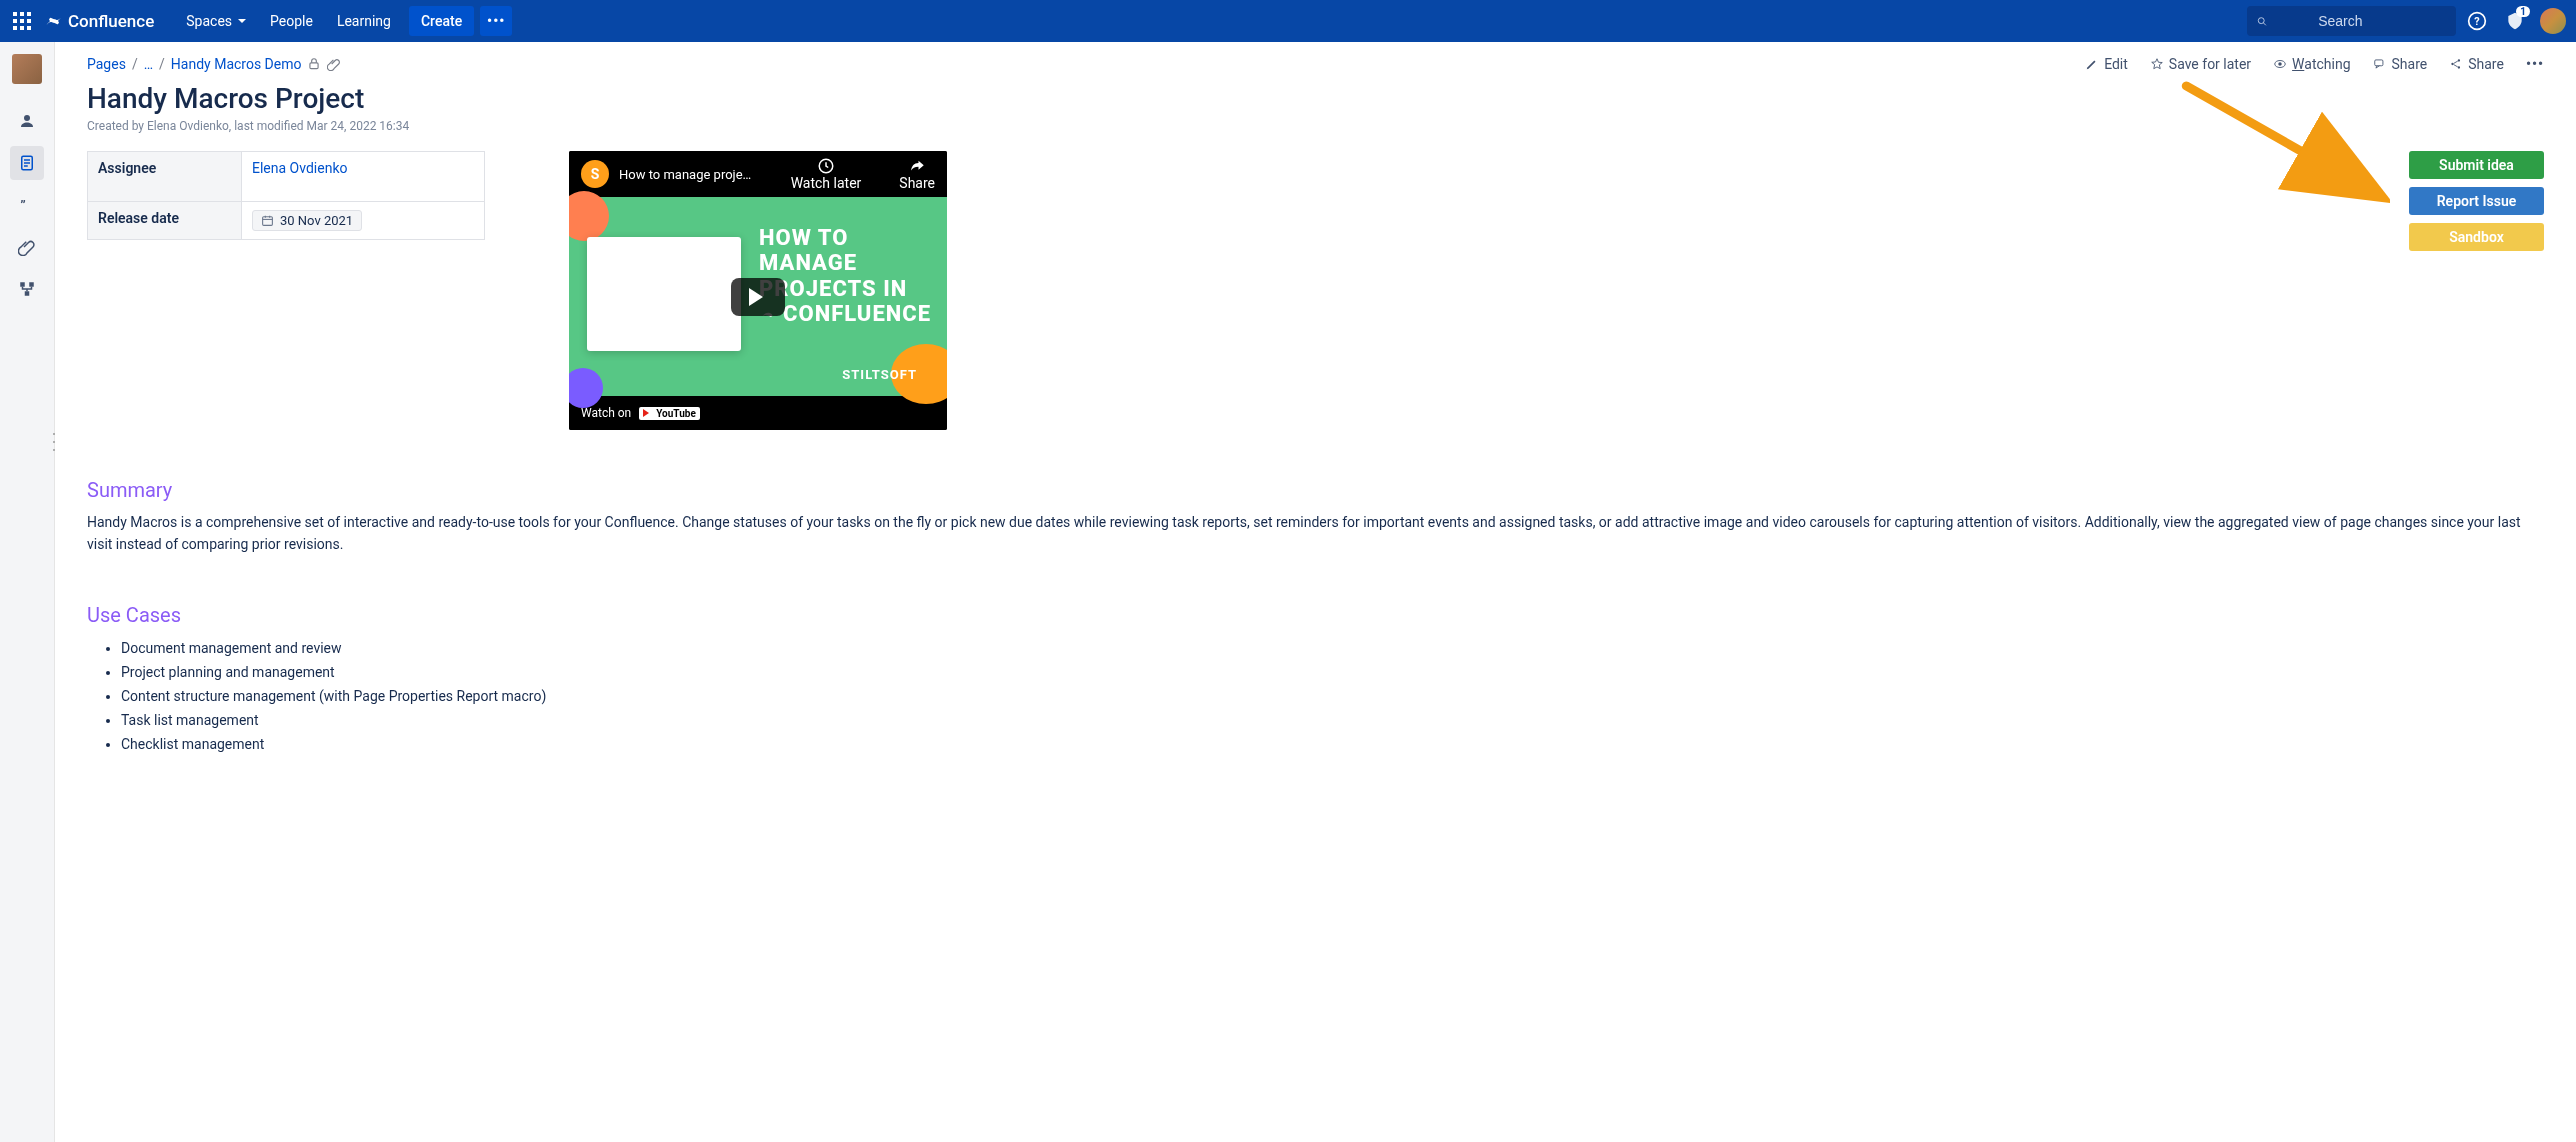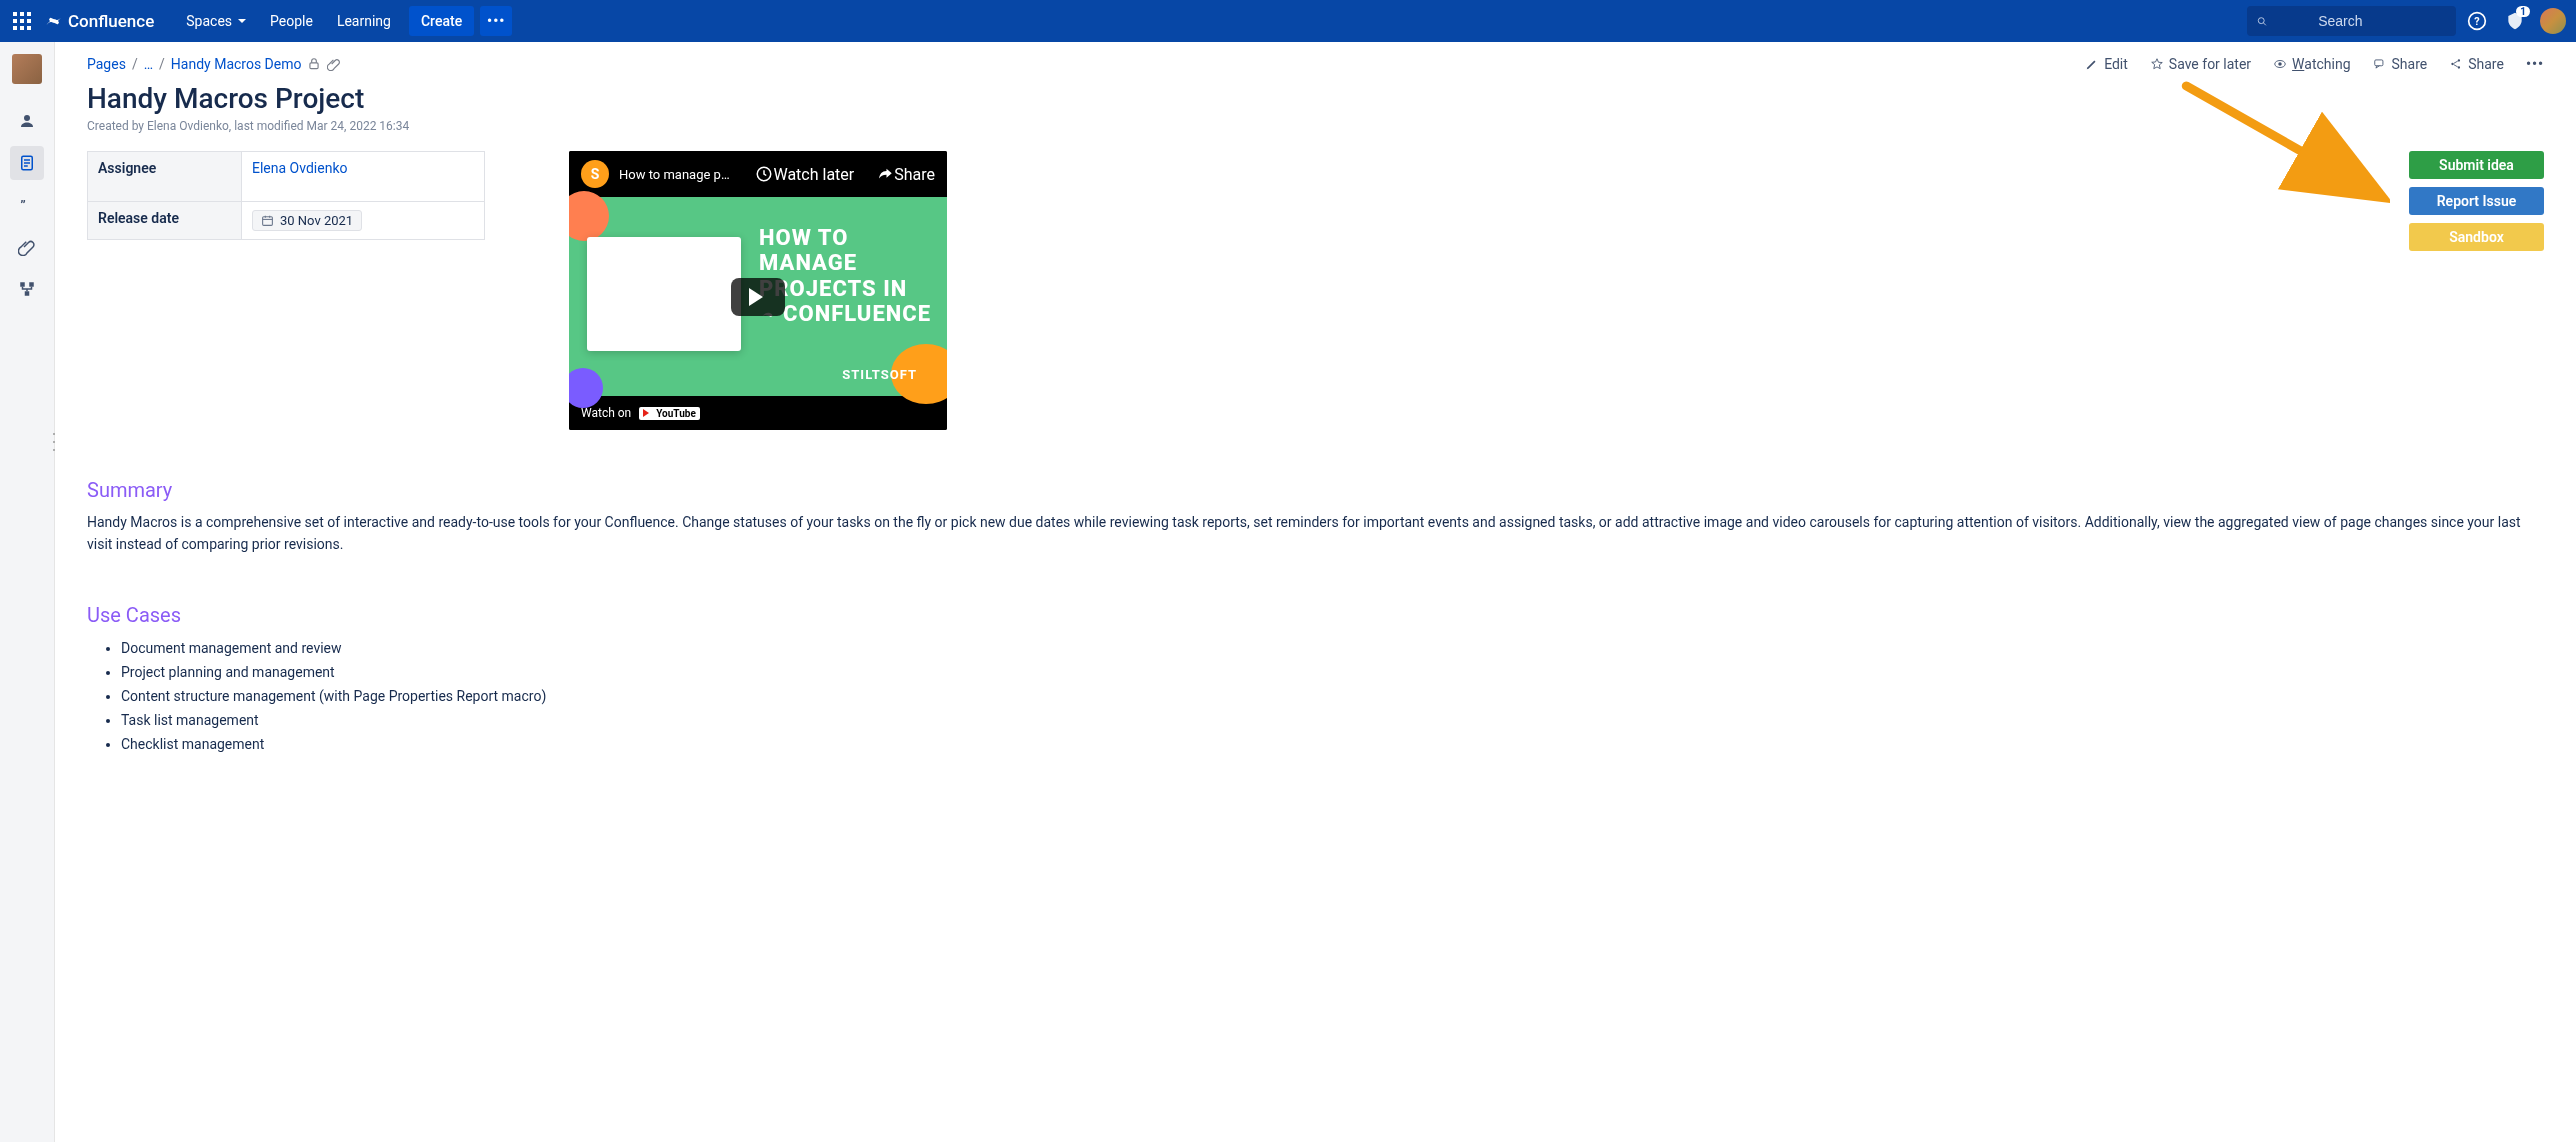--- a/index.html
+++ b/index.html
@@ -60,21 +60,21 @@
   table.props th { background:#f4f5f7; font-weight:600; width:154px; }
   table.props a { color:#0052cc; text-decoration:none; }
   .date-pill { display:inline-flex; align-items:center; gap:6px; background:#f4f5f7; border:1px solid #dfe1e6; border-radius:3px; padding:2px 8px; color:#172b4d; font-size:13px; }
   .row-tall td { height:50px; }
 
   
   .video { width:378px; background:#000; border-radius:2px; overflow:hidden; }
   .video-top { height:46px; background:#000; display:flex; align-items:center; padding:0 12px; color:#fff; gap:10px; }
   .video-top .v-ava { width:28px; height:28px; border-radius:50%; background:#ff9f1a; display:flex; align-items:center; justify-content:center; font-weight:bold; color:#fff; }
   .video-top .v-title { flex:1; font-size:13px; white-space:nowrap; overflow:hidden; text-overflow:ellipsis; }
-  .video-top .v-act { display:flex; flex-direction:row; align-items:center; font-size:16px; margin-left:12px; cursor:pointer; }
+  .video-top .v-act { display:flex; flex-direction:column; align-items:center; font-size:14px; margin-left:28px; cursor:pointer; }
   .video-body { height:199px; background:#57c785; position:relative; display:flex; }
   .video-body .screenshot { position:absolute; left:18px; top:40px; width:154px; height:114px; background:#fff; border-radius:3px; box-shadow:0 2px 8px rgba(0,0,0,.2); }
   .video-body .big-text { position:absolute; right:16px; top:28px; color:#fff; font-weight:800; font-size:22px; line-height:1.15; text-align:left; letter-spacing:1px; }
   .video-body .big-text .row { display:block; }
   .video-body .brand { position:absolute; right:30px; bottom:14px; color:#fff; font-weight:700; font-size:13px; letter-spacing:1px; }
   .video-body .play { position:absolute; left:50%; top:50%; transform:translate(-50%,-50%); width:54px; height:38px; background:rgba(0,0,0,.75); border-radius:8px; display:flex; align-items:center; justify-content:center; cursor:pointer; }
   .video-body .play::after { content:""; border:9px solid transparent; border-left:14px solid #fff; margin-left:4px; }
   .blob1{position:absolute;left:-10px;top:-6px;width:50px;height:50px;background:#ff7f50;border-radius:50%;}
   .blob2{position:absolute;right:-14px;bottom:-8px;width:70px;height:60px;background:#ff9f1a;border-radius:50%;}
   .blob3{position:absolute;left:-6px;bottom:-12px;width:40px;height:40px;background:#7a5cff;border-radius:50%;}

